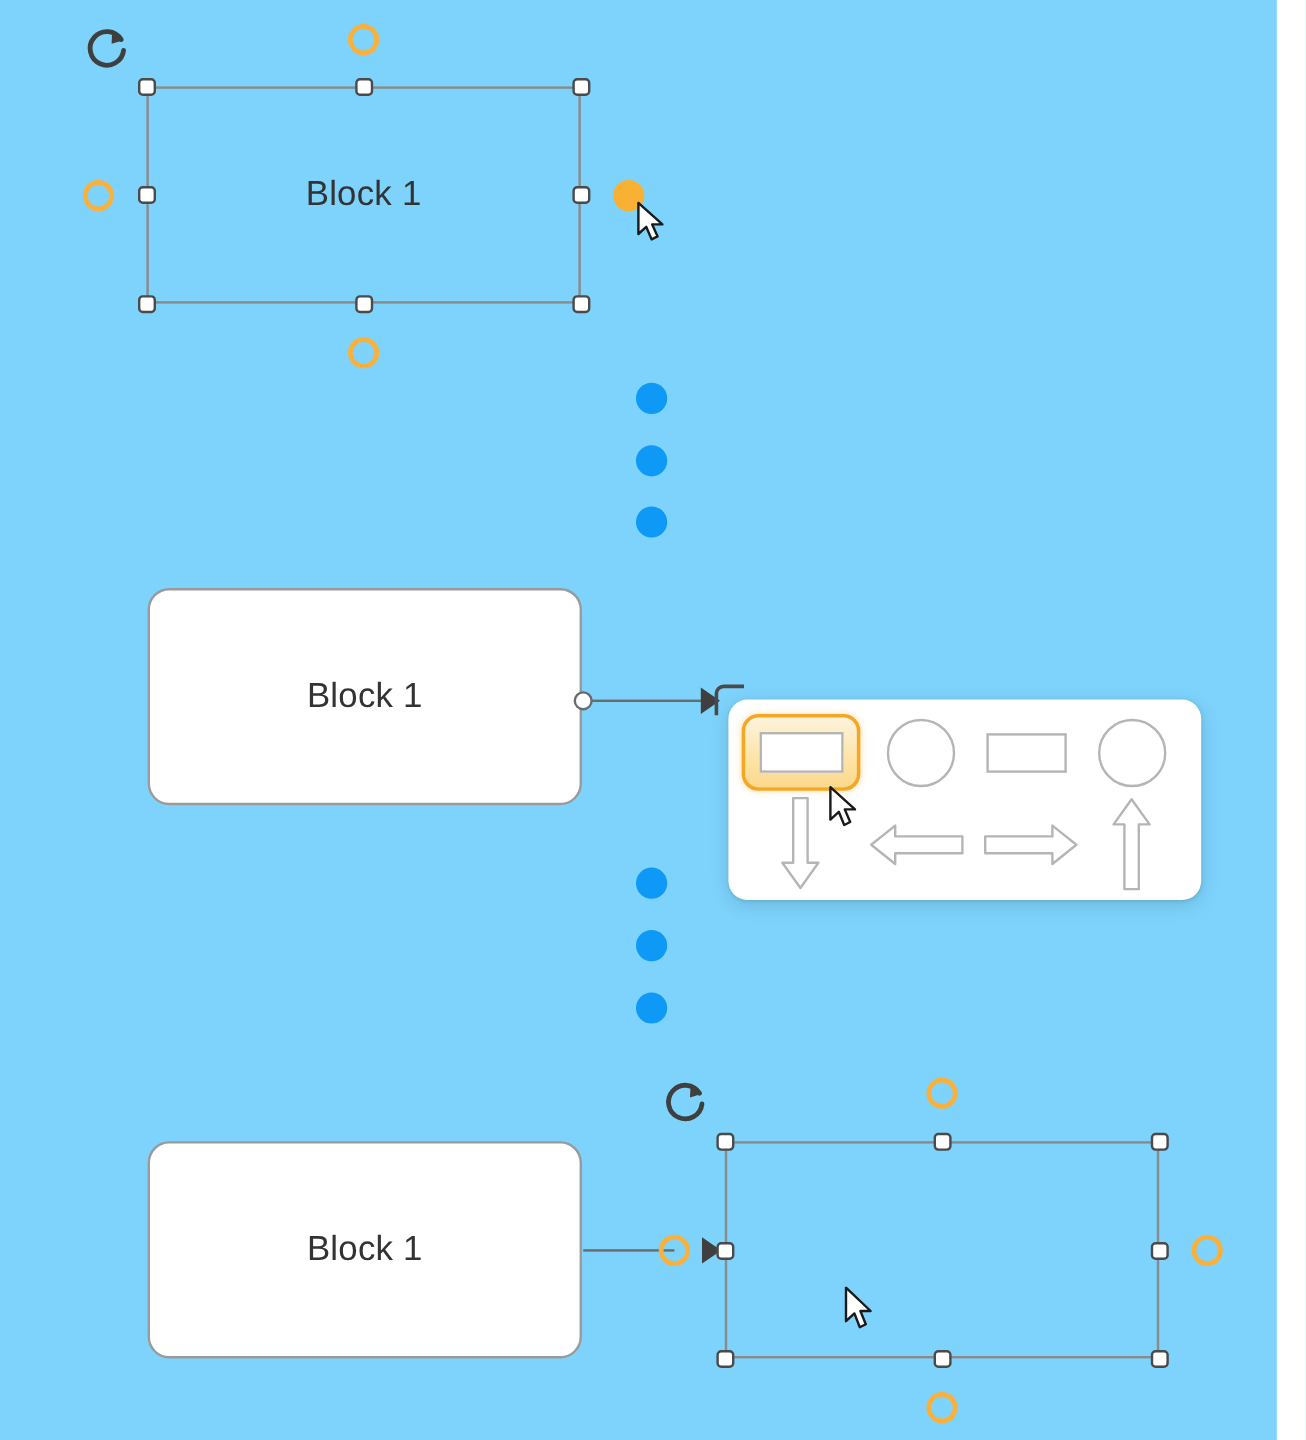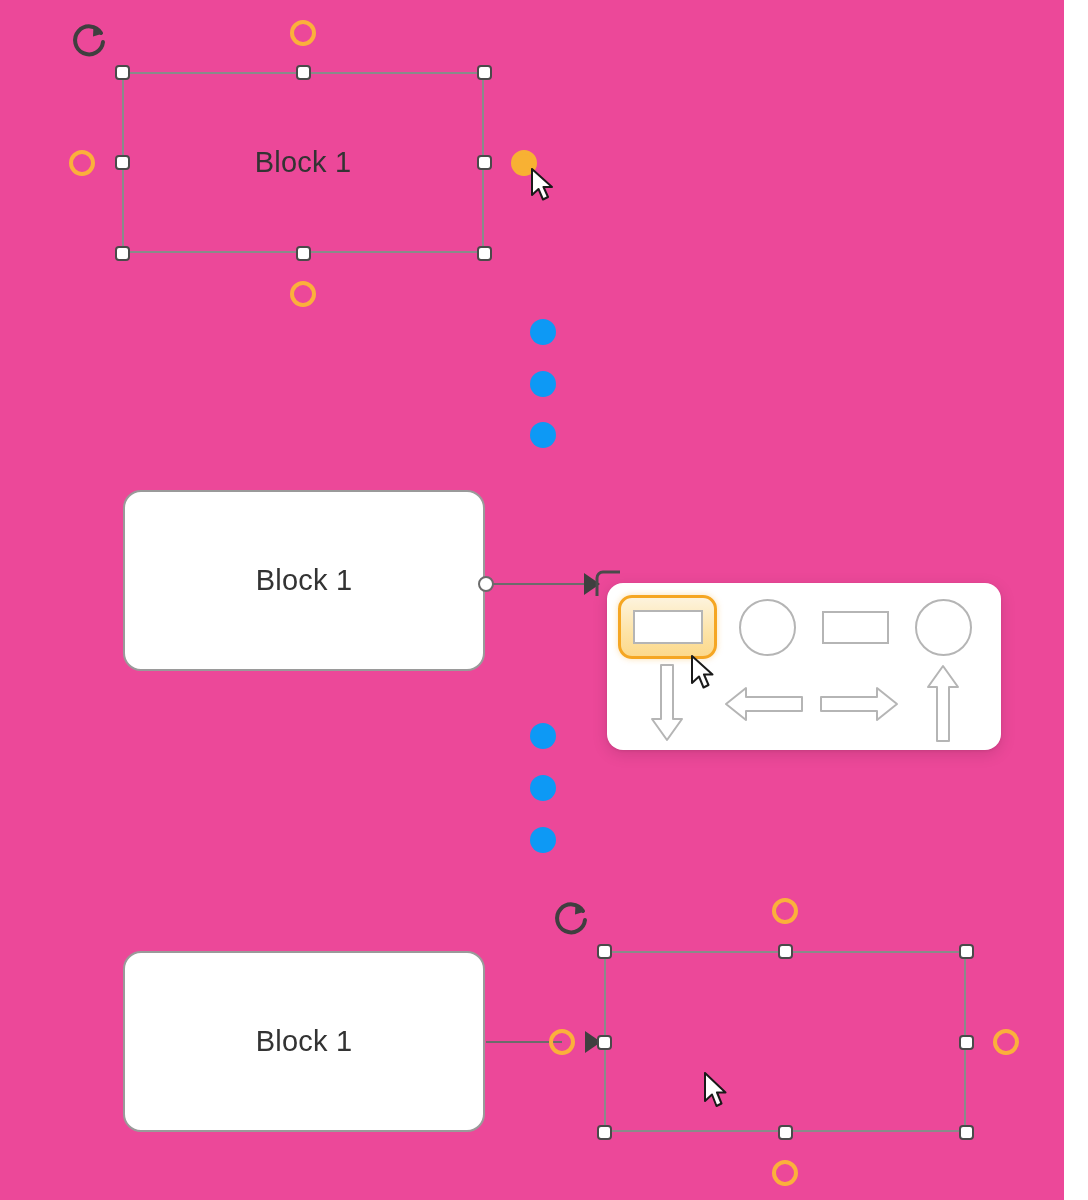--- a/index.html
+++ b/index.html
@@ -10,21 +10,21 @@
   body {
     width: 1088px;
     height: 1200px;
     font-family: "Liberation Sans", sans-serif;
     overflow: hidden;
   }
   #canvas {
     position: relative;
     width: 1064px;
     height: 1200px;
-    background: #ec4899;
+    background: #7dd3fc;
   }
 
   
   .abs { position: absolute; }
 
   
   .node {
     position: absolute;
     box-sizing: border-box;
     background: #ffffff;

